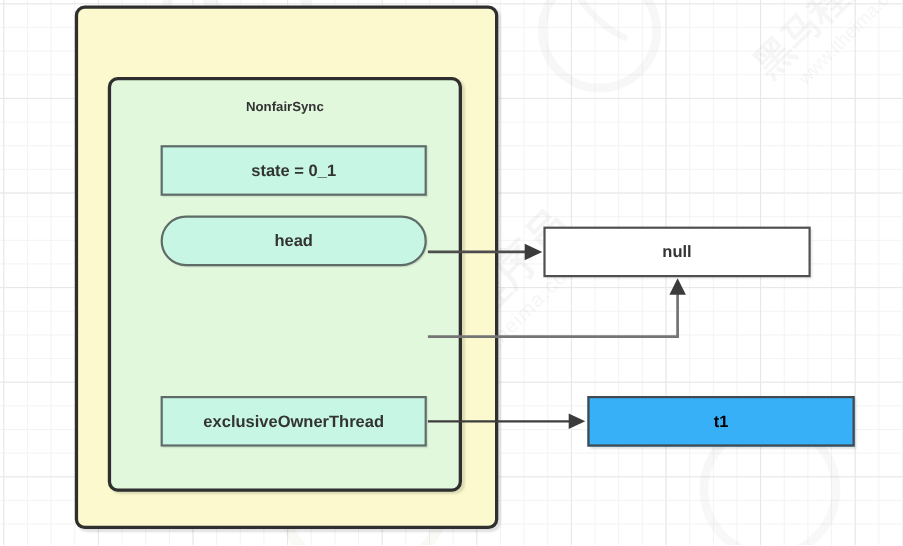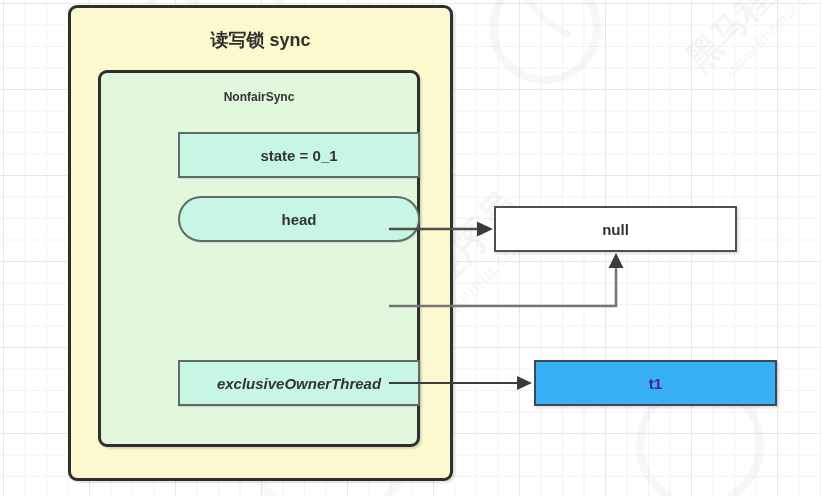--- a/index.html
+++ b/index.html
@@ -47,43 +47,42 @@
     text-align: center;
     font-size: 12px; font-weight: bold; color: #333333;
   }
   .field {
     left: 146px; width: 242px; height: 46px;
     background: #C7F7E4;
     border: 2px solid #5F6B67;
     display: flex; align-items: center; justify-content: center;
     font-size: 15px; font-weight: bold; color: #333333;
     box-shadow: 1px 1px 1px rgba(0,0,0,0.10);
-    margin-left: 32px;
   }
   .field-state { top: 132px; }
   .field-head  { top: 196px; border-radius: 23px; }
   .field-tail  { top: 282px; }
-  .field-eot   { top: 360px; font-style: italic; }
+  .field-eot   { top: 360px; }
 
   .node {
     width: 243px; height: 46px;
     display: flex; align-items: center; justify-content: center;
     font-size: 15px; font-weight: bold; color: #333333;
     box-shadow: 2px 2px 2px rgba(0,0,0,0.12);
   }
   .node-null {
     left: 494px; top: 206px;
     background: #FFFFFF;
     border: 2px solid #4F4F4F;
   }
   .node-t1 {
     left: 534px; top: 360px;
     background: #38B0F8;
     border: 2px solid #43474E;
-    color: #4c1d95;
+    color: #000000;
     text-align: right;
   }
 
   .edges { position: absolute; left: 0; top: 0; pointer-events: none; }
 
   .wm-text {
     position: absolute;
     color: #8a8a8a;
     opacity: 0.08;
     transform: rotate(-45deg);
@@ -117,21 +116,20 @@
   <div class="wm-text wm-main">
     <div>黑马程序员</div>
     <div class="wm-url">www.itheima.com</div>
   </div>
   <div class="wm-text wm-right">
     <div>黑马程序员</div>
     <div class="wm-url">www.itheima.com</div>
   </div>
 
   <div class="box outer-box"></div>
-  <div class="outer-title">读写锁 sync</div>
 
   <div class="box inner-box"></div>
   <div class="inner-title">NonfairSync</div>
 
   <div class="box field field-state">state = 0_1</div>
   <div class="box field field-head">head</div>
   <div class="box field field-eot">exclusiveOwnerThread</div>
 
   <div class="box node node-null">null</div>
   <div class="box node node-t1">t1</div>

